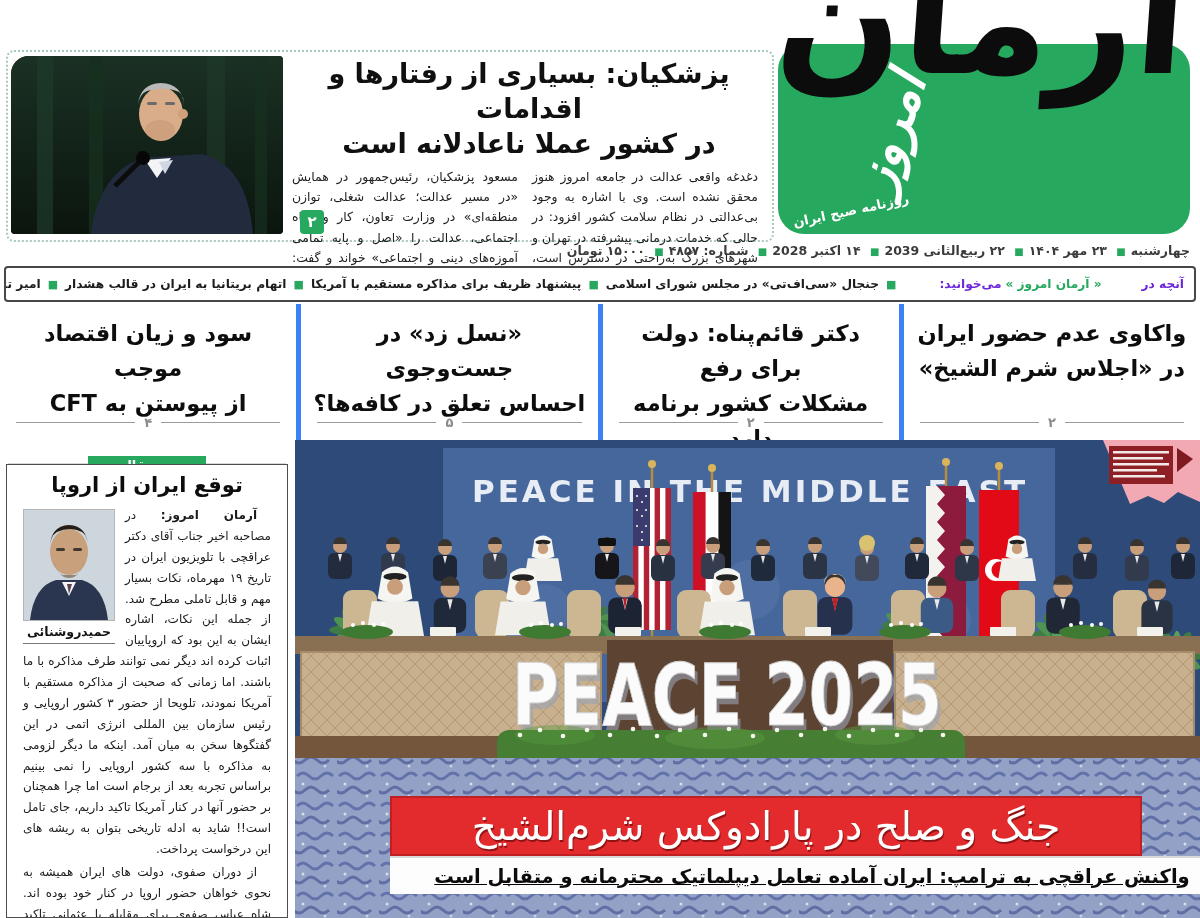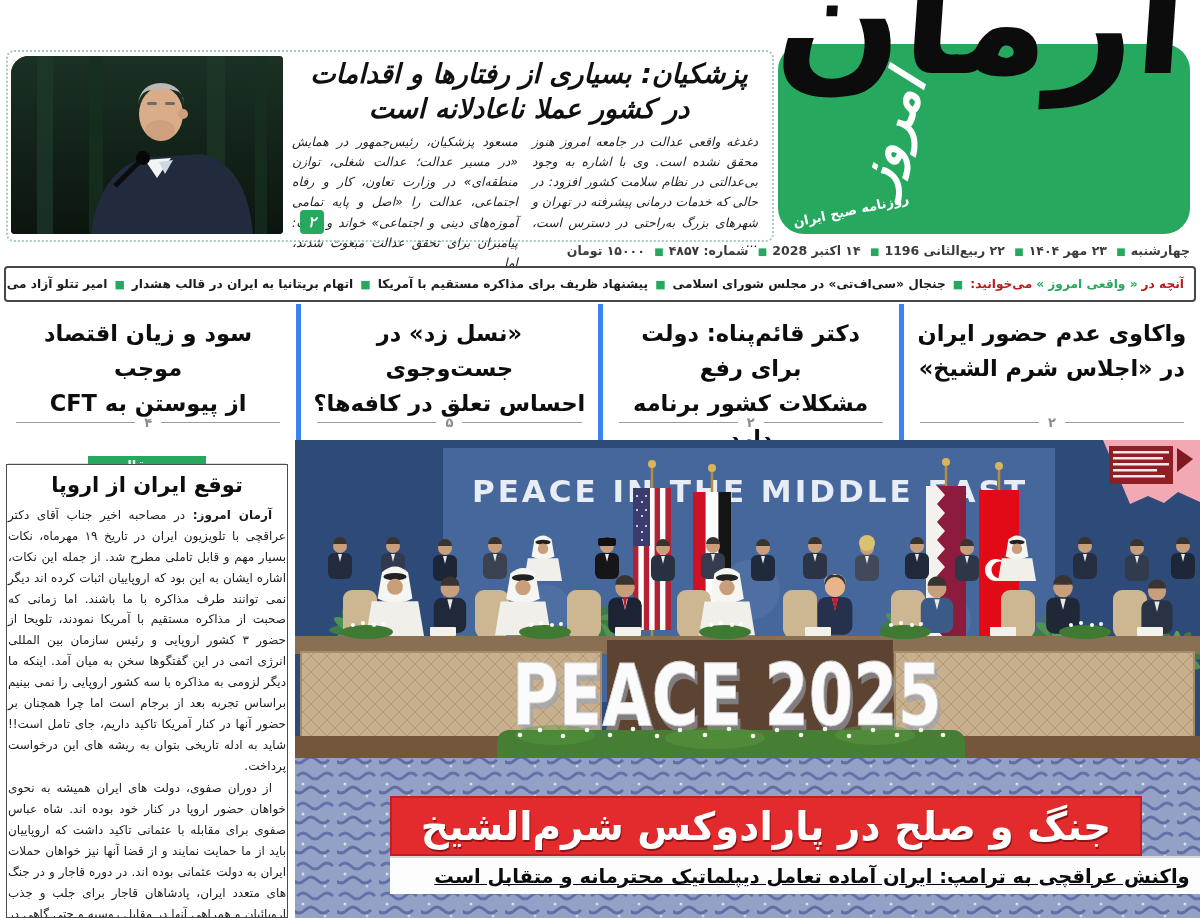--- a/index.html
+++ b/index.html
@@ -11,40 +11,40 @@
   .m-box{position:absolute;right:2px;top:44px;width:412px;height:190px;background:#27a85f;border-radius:26px;}
   .m-title{position:absolute;right:6px;top:-52px;font-size:148px;font-weight:bold;line-height:1;
            color:#0c0c0c;letter-spacing:-6px;transform:skewX(-4deg);white-space:nowrap;}
   .m-word2{position:absolute;left:52px;top:58px;color:#fff;font-size:52px;font-weight:bold;
            transform:rotate(-72deg);transform-origin:center;font-style:italic;}
   .m-tagline{position:absolute;left:14px;bottom:16px;color:#fff;font-size:13px;font-weight:bold;
              transform:rotate(-12deg);direction:rtl;}
 
   
   .lead{position:absolute;left:6px;top:50px;width:764px;height:188px;
-        border:2px dotted #a9c9b9;border-radius:8px;font-style:italic;}
+        border:2px dotted #a9c9b9;border-radius:8px;}
   .lead-photo{position:absolute;left:3px;top:4px;width:272px;height:178px;overflow:hidden;
               border-radius:18px 4px 4px 4px;background:#14241b;}
   .lead-main{position:absolute;left:284px;top:2px;right:6px;bottom:2px;}
   .lead-h{margin:2px 0 6px;text-align:center;font-size:27px;line-height:1.3;font-weight:bold;color:#101010;direction:rtl;}
   .lead-cols{display:flex;flex-direction:row-reverse;gap:14px;direction:rtl;}
   .lead-col{width:226px;font-size:12.4px;line-height:1.62;text-align:justify;color:#222;direction:rtl;}
   .badge2{position:absolute;left:8px;bottom:4px;width:24px;height:24px;background:#27a85f;border-radius:4px;
           color:#fff;font-weight:bold;font-size:15px;text-align:center;line-height:24px;}
 
   
   .dateline{position:absolute;right:10px;top:243px;direction:rtl;font-size:12.5px;font-weight:bold;color:#3b3b3b;white-space:nowrap;}
   .sep{color:#27a85f;font-size:10px;margin:0 5px;}
   .sep::before{content:"\25A0";}
 
   
   .teaser{position:absolute;left:4px;right:4px;top:266px;height:32px;border:2px solid #474747;border-radius:4px;
           display:flex;align-items:center;direction:rtl;padding:0 10px;font-size:12.2px;font-weight:bold;
           color:#1c1c1c;white-space:nowrap;overflow:hidden;background:#fff;}
-  .t-red{color:#b91c1c;}
+  .t-red{color:#6d28d9;margin-left:36px;}
   .t-green{color:#27a85f;margin:0 4px;}
   .sqsep{color:#27a85f;font-size:11px;margin:0 7px;}
   .sqsep::before{content:"\25A0";}
 
   
   .headrow{position:absolute;left:0;right:0;top:304px;height:136px;display:flex;direction:rtl;}
   .hcol{flex:1;position:relative;padding:10px 10px 0;border-left:5px solid #3b82f6;}
   .hcol:last-child{border-left:none;}
   .hcol h2{margin:2px 0 0;text-align:center;font-size:22.5px;line-height:1.55;font-weight:bold;color:#0d0d0d;direction:rtl;}
   .pgrule{position:absolute;bottom:10px;left:16px;right:16px;display:flex;align-items:center;
@@ -52,36 +52,36 @@
   .pgrule::before,.pgrule::after{content:"";flex:1;border-top:1.5px solid #9b9b9b;}
   .pgrule span{margin:0 9px;}
 
   
   .editorial{position:absolute;left:4px;top:440px;width:286px;bottom:0;}
   .kicker-wrap{position:relative;height:20px;}
   .kicker-wrap::before{content:"";position:absolute;left:4px;right:4px;top:7px;height:6px;background:#d8d8d8;}
   .kicker{position:relative;margin:16px auto;width:118px;height:19px;background:#27a85f;color:#fff;
           text-align:center;font-size:13px;font-weight:bold;line-height:19px;}
   .ed-box{position:absolute;top:24px;left:2px;right:2px;bottom:0;border:1.5px solid #4c4c4c;
-          padding:4px 1px;overflow:hidden;background:#fff;}
+          padding:4px 16px;overflow:hidden;background:#fff;}
   .ed-title{text-align:center;font-size:21px;font-weight:bold;color:#0d0d0d;margin:4px 0 8px;direction:rtl;}
   .ed-photo{float:left;width:92px;margin:4px 10px 2px 0;}
   .ed-photo svg{display:block;border:1px solid #b5b5b5;}
   .ed-byline{text-align:center;font-weight:bold;font-size:12.5px;color:#111;padding:3px 0 4px;
              border-bottom:1.5px solid #777;direction:rtl;}
   .ed-text{direction:rtl;text-align:justify;font-size:12px;line-height:1.74;color:#1b1b1b;}
   .ed-text p{margin:0 0 2px;text-indent:14px;}
   .ed-text b{font-weight:bold;}
 
   
   .photo{position:absolute;left:295px;top:440px;width:905px;height:478px;overflow:hidden;background:#8e9cc2;}
   .photo svg{display:block;}
   .banner{position:absolute;left:95px;top:356px;width:752px;height:60px;background:#e32a2c;
           display:flex;align-items:center;justify-content:center;box-shadow:0 0 0 2px #c02023 inset;}
-  .banner span{color:#fff;font-size:39px;font-weight:bold;direction:rtl;white-space:nowrap;
+  .banner span{color:#fff;font-size:39px;font-weight:normal;direction:rtl;white-space:nowrap;
                text-shadow:1px 2px 0 #8e1416;}
   .substrip{position:absolute;left:95px;top:416px;width:844px;height:36px;background:#fdfdfd;
             display:flex;align-items:center;justify-content:center;border-top:2px solid #d9d9d9;text-decoration:underline;}
   .substrip span{color:#0c0c0c;font-size:19.5px;font-weight:bold;direction:rtl;white-space:nowrap;}
 </style>
 </head>
 <body>
 
 <div class="page">
 
@@ -131,29 +131,29 @@
         <div class="lead-col">مسعود پزشکیان، رئیس‌جمهور در همایش «در مسیر عدالت؛ عدالت شغلی، توازن منطقه‌ای» در وزارت تعاون، کار و رفاه اجتماعی، عدالت را «اصل و پایه تمامی آموزه‌های دینی و اجتماعی» خواند و گفت: پیامبران برای تحقق عدالت مبعوث شدند، اما</div>
         <div class="lead-col">دغدغه واقعی عدالت در جامعه امروز هنوز محقق نشده است. وی با اشاره به وجود بی‌عدالتی در نظام سلامت کشور افزود: در حالی که خدمات درمانی پیشرفته در تهران و شهرهای بزرگ به‌راحتی در دسترس است، ...</div>
       </div>
       <div class="badge2">۲</div>
     </div>
   </div>
 
   <div class="dateline">
     <span>چهارشنبه</span><span class="sep"></span>
     <span>۲۳ مهر ۱۴۰۴</span><span class="sep"></span>
-    <span>۲۲ ربیع‌الثانی 1196</span><span class="sep"></span>
+    <span>۲۲ ربیع‌الثانی 2039</span><span class="sep"></span>
     <span>۱۴ اکتبر 2028</span><span class="sep"></span>
     <span>شماره: ۴۸۵۷</span><span class="sep"></span>
     <span>۱۵۰۰۰ تومان</span>
   </div>
 
   <div class="teaser">
     <span class="t-red">آنچه در</span>
-    <span class="t-green">« واقعی امروز »</span>
+    <span class="t-green">« آرمان امروز »</span>
     <span class="t-red">می‌خوانید:</span>
     <span class="sqsep"></span>
     <span>جنجال «سی‌اف‌تی» در مجلس شورای اسلامی</span>
     <span class="sqsep"></span>
     <span>پیشنهاد ظریف برای مذاکره مستقیم با آمریکا</span>
     <span class="sqsep"></span>
     <span>اتهام بریتانیا به ایران در قالب هشدار</span>
     <span class="sqsep"></span>
     <span>امیر تتلو آزاد می‌شود؟</span>
 
@@ -189,20 +189,34 @@
         </div>
     </div>
   </div>
 
   <div class="editorial">
     <div class="kicker-wrap">
       <div class="kicker">سرمقاله</div>
     </div>
     <div class="ed-box">
       <div class="ed-title">توقع ایران از اروپا</div>
+      <div class="ed-photo">
+        <svg width="90" height="110" viewBox="0 0 90 110">
+          <rect width="90" height="110" fill="#ccd6dc"></rect>
+          <path d="M6,110 Q10,76 32,70 L58,70 Q80,76 84,110 Z" fill="#2a3550"></path>
+          <path d="M38,72 L45,86 L52,72 Z" fill="#f4f5f6"></path>
+          <path d="M43,74 L45,84 L48,74 Z" fill="#5a4454"></path>
+          <ellipse cx="45" cy="42" rx="19" ry="23" fill="#c9a07c"></ellipse>
+          <path d="M26,38 Q26,16 45,15 Q64,16 64,38 Q64,26 58,22 Q46,16 33,22 Q26,26 26,38 Z" fill="#241d18"></path>
+          <path d="M30,50 Q34,68 45,68 Q56,68 60,50 Q58,62 52,65 L38,65 Q32,62 30,50 Z" fill="#8f867c"></path>
+          <rect x="32" y="38" width="9" height="3" rx="1.5" fill="#403830"></rect>
+          <rect x="49" y="38" width="9" height="3" rx="1.5" fill="#403830"></rect>
+        </svg>
+        <div class="ed-byline">حمیدروشنائی</div>
+      </div>
       <div class="ed-text">
         <p><b>آرمان امروز:</b> <span>در مصاحبه اخیر جناب آقای دکتر عراقچی با تلویزیون ایران در تاریخ ۱۹ مهرماه، نکات بسیار مهم و قابل تاملی مطرح شد. از جمله این نکات، اشاره ایشان به این بود که اروپاییان اثبات کرده اند دیگر نمی توانند طرف مذاکره با ما باشند. اما زمانی که صحبت از مذاکره مستقیم با آمریکا نمودند، تلویحا از حضور ۳ کشور اروپایی و رئیس سازمان بین المللی انرژی اتمی در این گفتگوها سخن به میان آمد. اینکه ما دیگر لزومی به مذاکره با سه کشور اروپایی را نمی بینیم براساس تجربه بعد از برجام است اما چرا همچنان بر حضور آنها در کنار آمریکا تاکید داریم، جای تامل است!! شاید به ادله تاریخی بتوان به ریشه های این درخواست پرداخت.</span></p>
         <p>از دوران صفوی، دولت های ایران همیشه به نحوی خواهان حضور اروپا در کنار خود بوده اند. شاه عباس صفوی برای مقابله با عثمانی تاکید داشت که اروپاییان باید از ما حمایت نمایند و از قضا آنها نیز خواهان حملات ایران به دولت عثمانی بوده اند. در دوره قاجار و در جنگ های متعدد ایران، پادشاهان قاجار برای جلب و جذب اروپائیان و همراهی آنها در مقابل روسیه و حتی گاهی در مقابل یکدیگر ( مقابله فرانسه با انگلیس ) تلاش زیادی می نمودند. رضا شاه نیز برای مقابله با انگلیس ها به آلمان ها روی آورد و همین موجب اخراج وی از ایران شد.</p>
 
       </div>
     </div>
   </div>
 
   <div class="photo">
     <svg width="905" height="478" viewBox="0 0 905 478">

